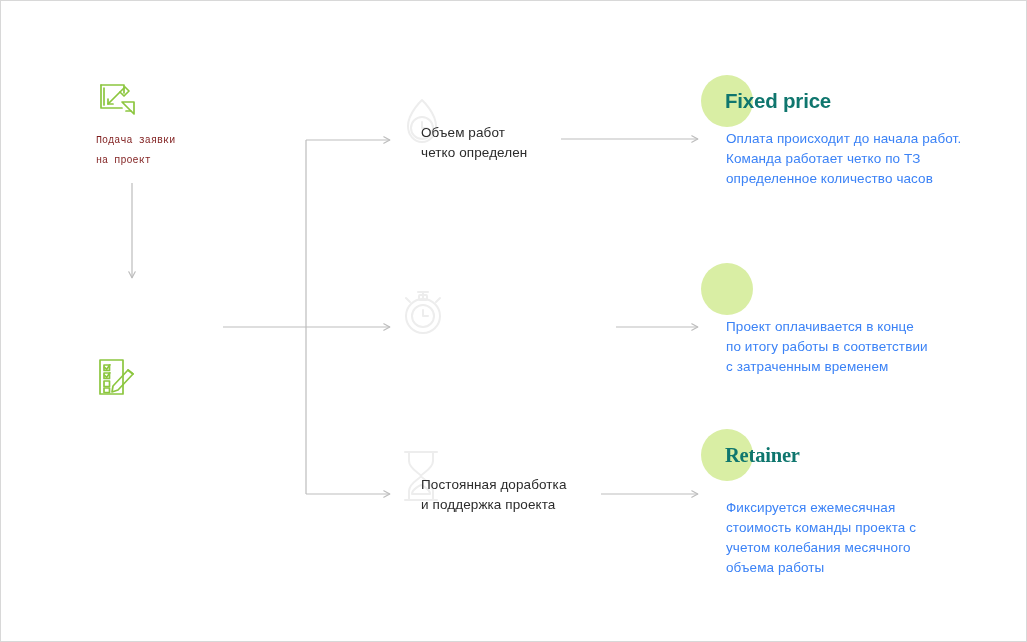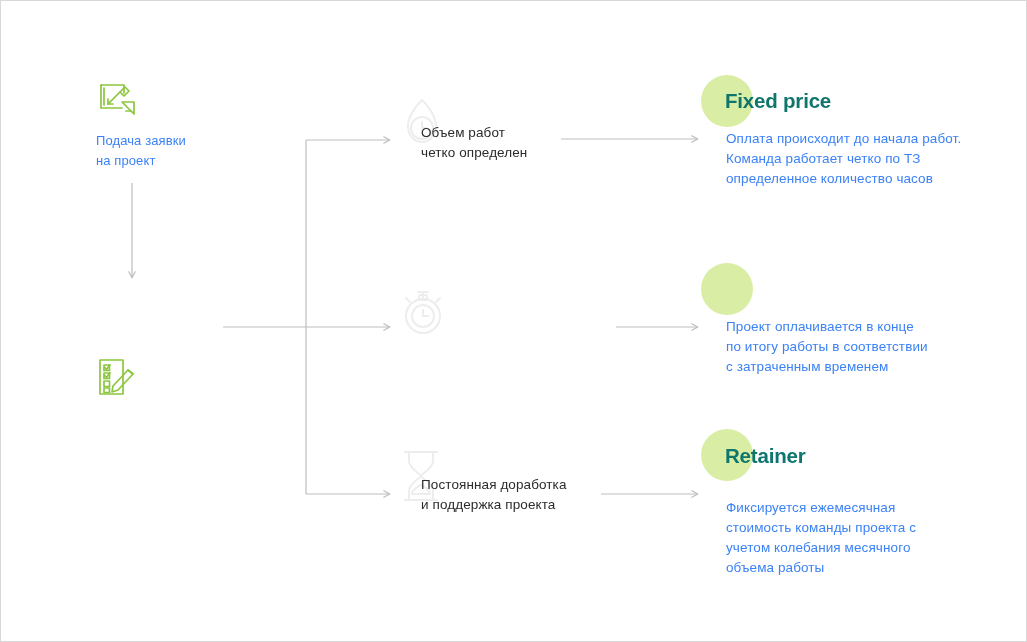--- a/index.html
+++ b/index.html
@@ -28,25 +28,26 @@
     height: 642px;
     pointer-events: none;
   }
   .node {
     position: absolute;
   }
   .icon-green svg {
     display: block;
   }
   .label {
-    color: #3b82f6;
-    font-size: 13px;
+    color: #7f1d1d;
+    font-size: 10px;
     line-height: 20px;
     white-space: pre-line;
     letter-spacing: 0.1px;
+    font-family: Liberation Mono, monospace;
   }
   .mid-label {
     color: #2b2b2b;
     font-size: 13.5px;
     line-height: 20px;
     white-space: pre-line;
     letter-spacing: 0.1px;
   }
   .watermark {
     position: absolute;
@@ -178,19 +179,19 @@
   <div class="body-text" style="left:725px; top:128px; width:280px;">Оплата происходит до начала работ.
 Команда работает четко по ТЗ
 определенное количество часов</div>
 
   <div class="blob" style="left:700px; top:262px;"></div>
   <div class="body-text" style="left:725px; top:316px; width:280px;">Проект оплачивается в конце
 по итогу работы в соответствии
 с затраченным временем</div>
 
   <div class="blob" style="left:700px; top:428px;"></div>
-  <div class="heading" style="left:724px; top:443px;">Retainer</div>
+  <div class="heading" style="left:724px; top:443px;font-family:Liberation Serif, serif;">Retainer</div>
   <div class="body-text" style="left:725px; top:482px; width:280px;margin-top:15px;">Фиксируется ежемесячная
 стоимость команды проекта с
 учетом колебания месячного
 объема работы</div>
 
 </div>
 
 </body></html>

